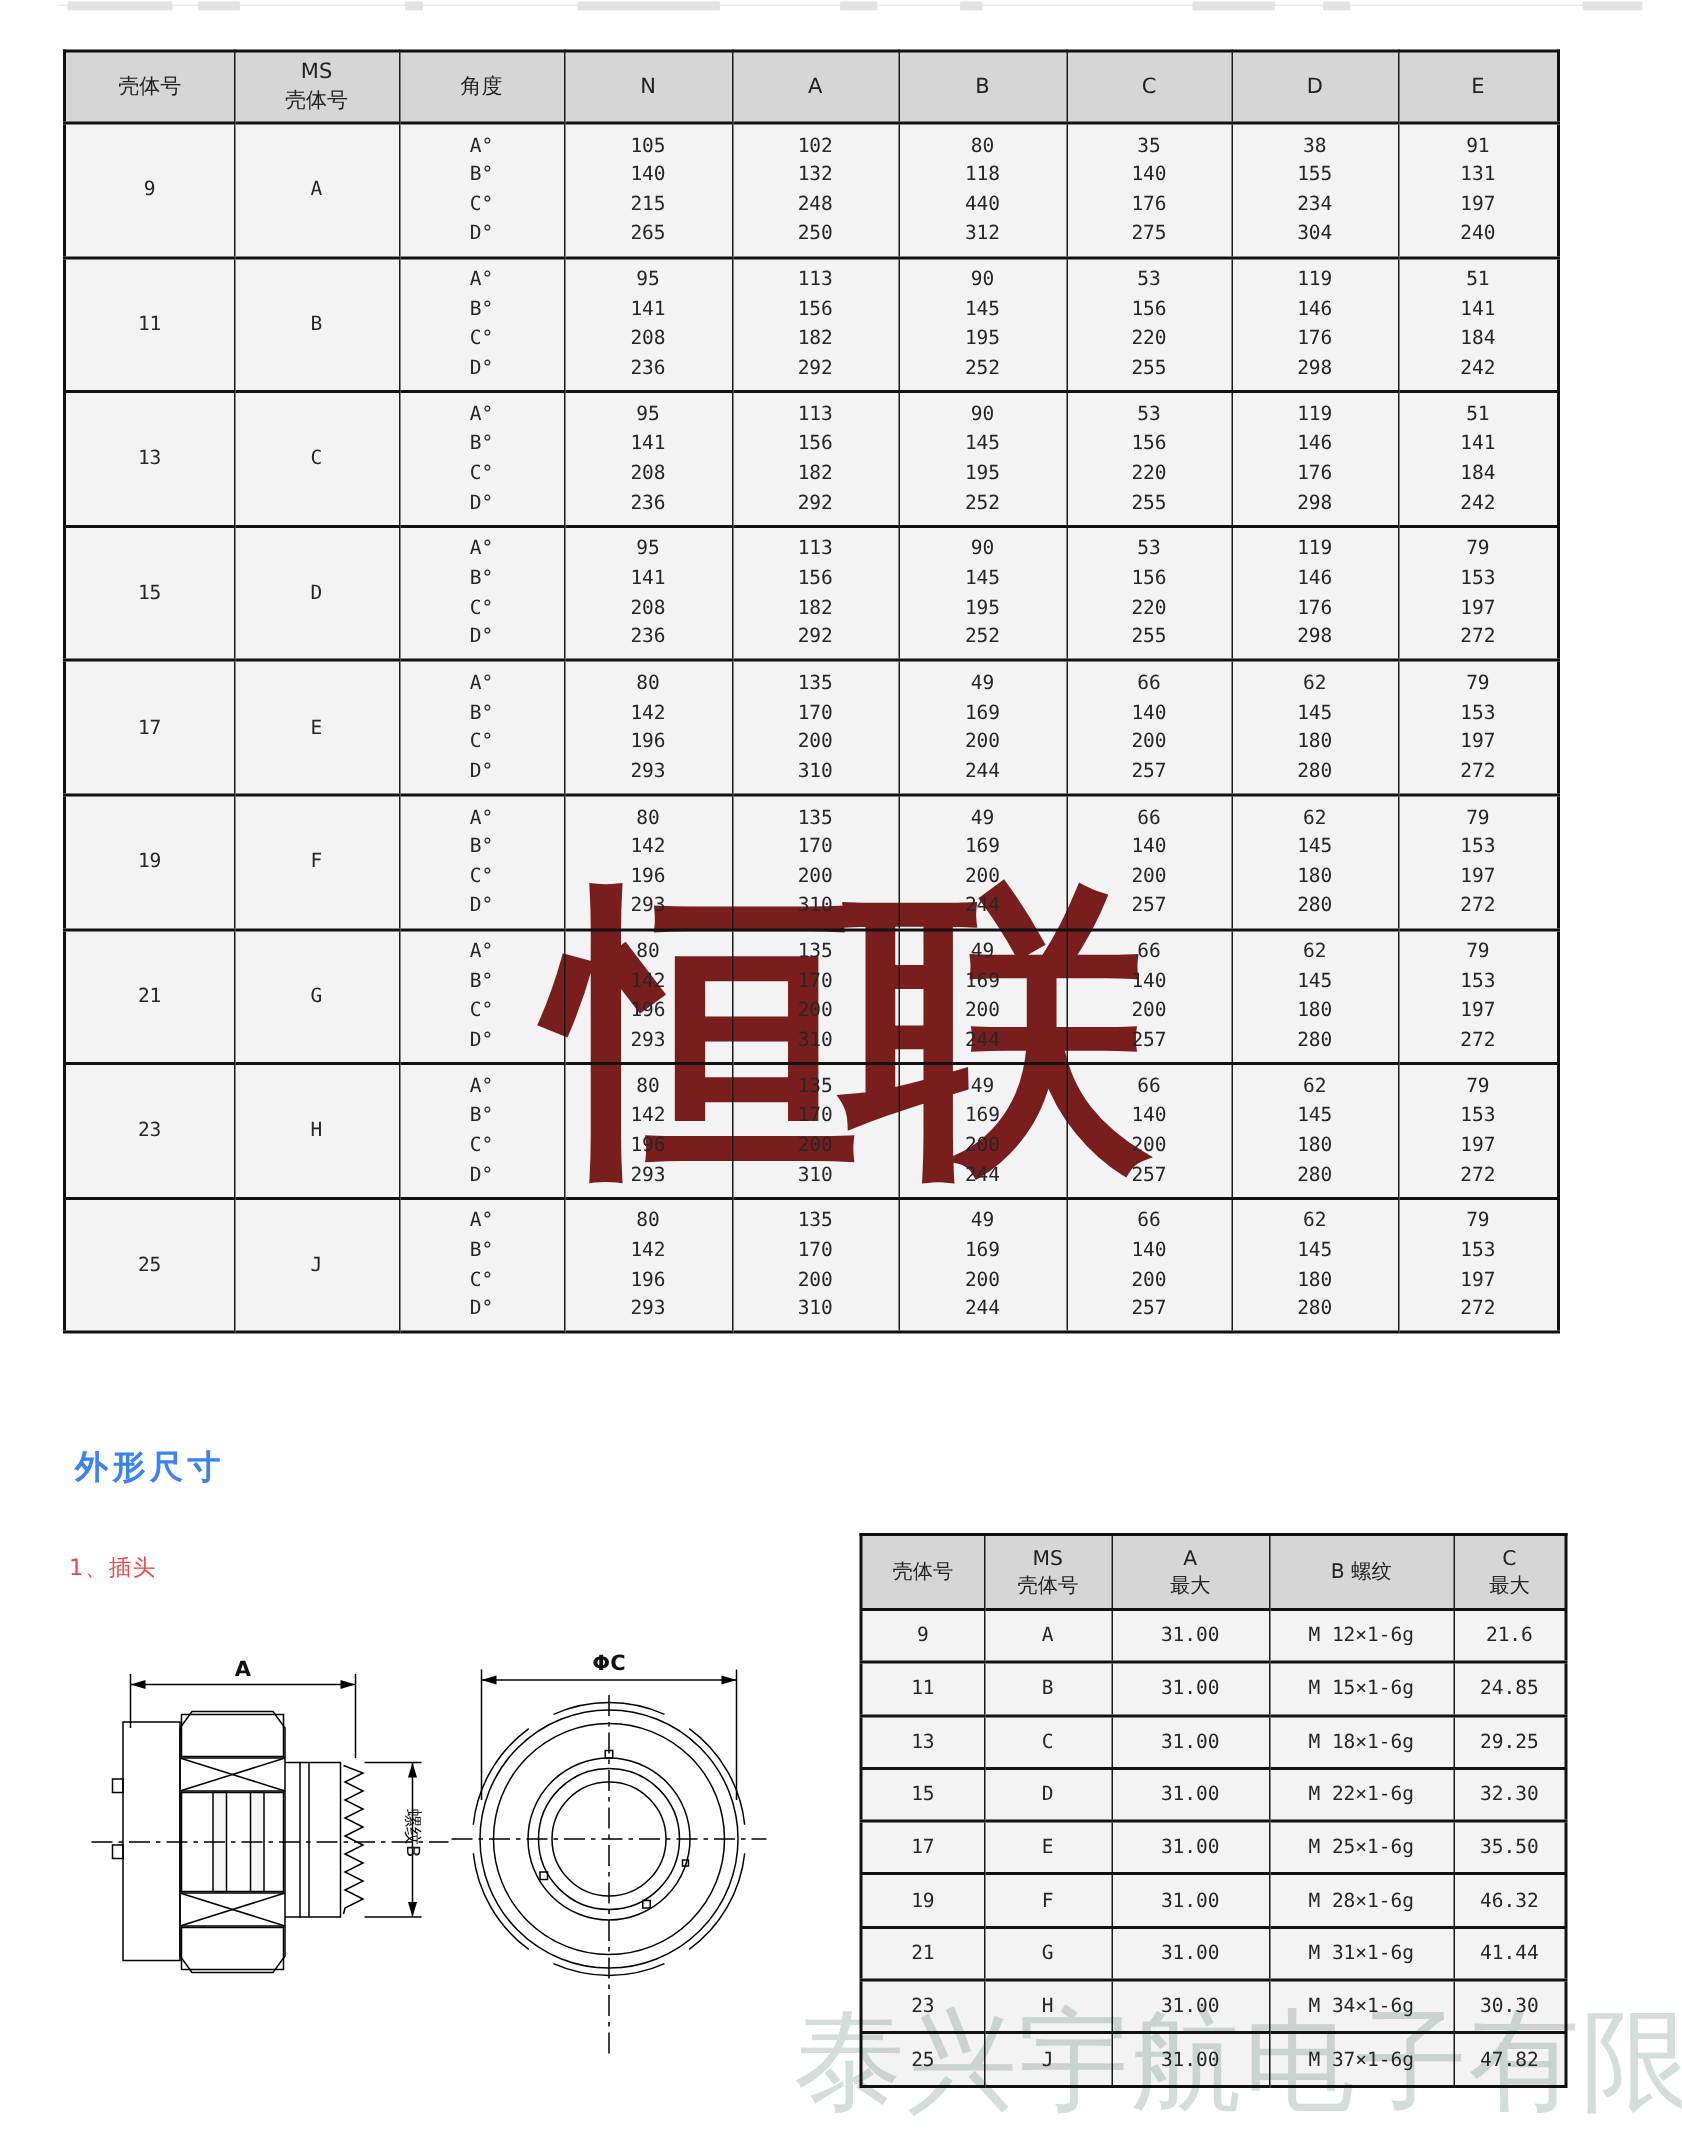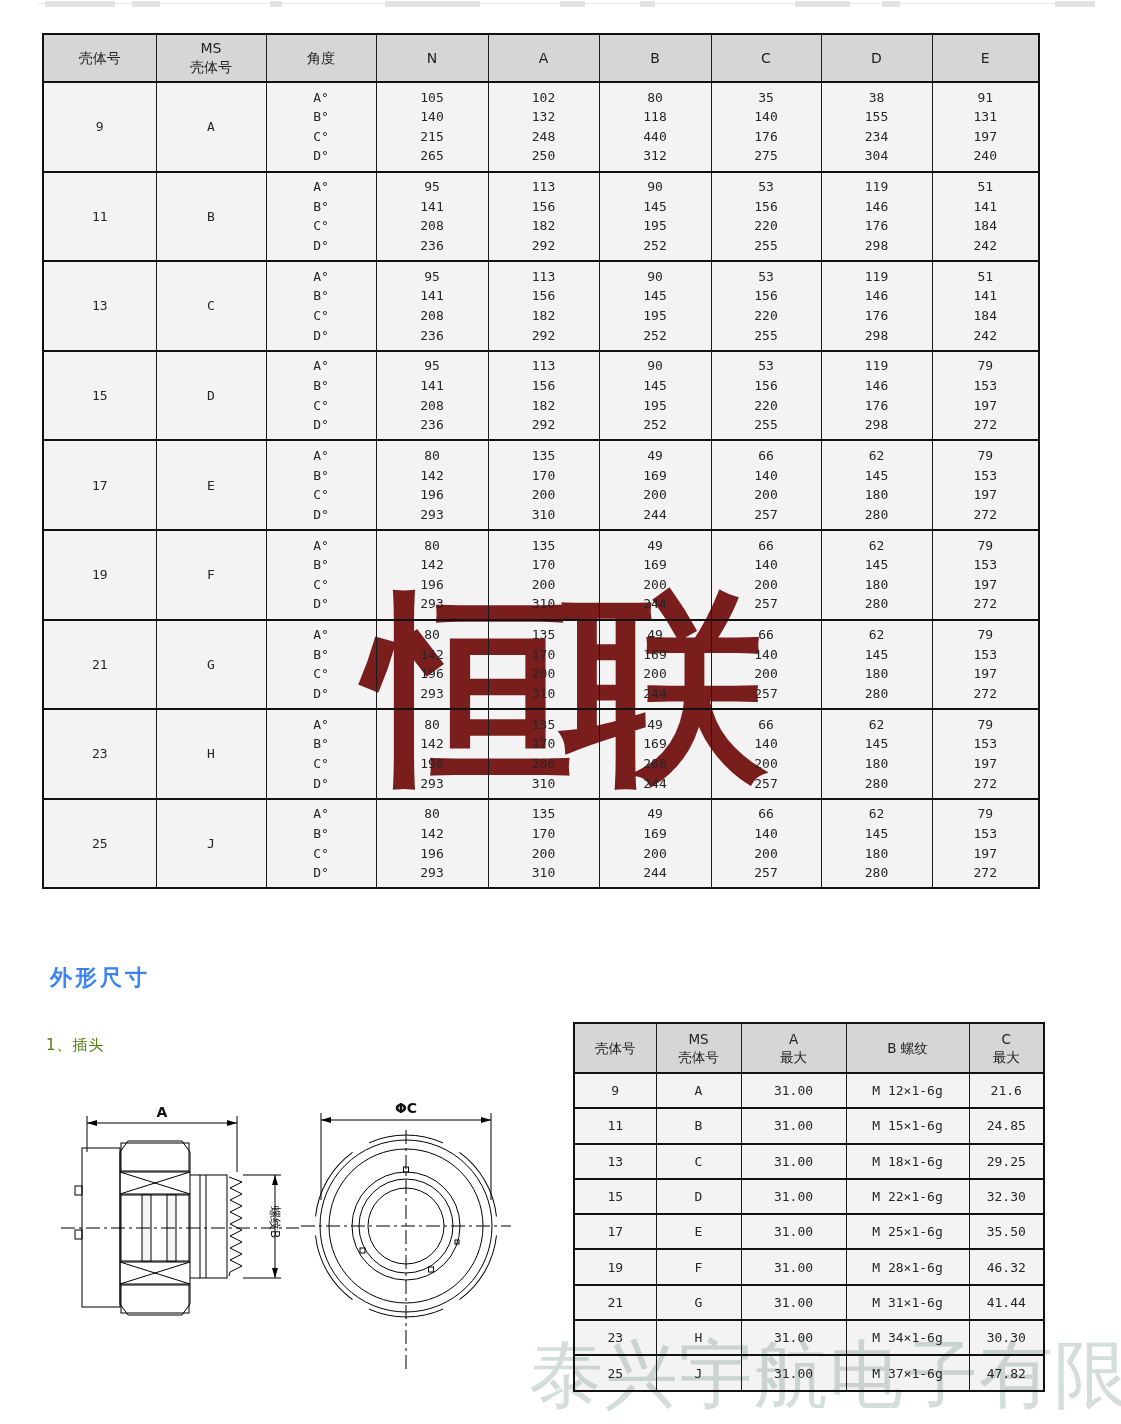--- a/index.html
+++ b/index.html
@@ -42,21 +42,21 @@
     border:1px solid #1a1a1a; border-bottom:2px solid #111;
     background:rgba(40,40,40,0.055); height:89.6px; padding:0;
     text-align:center; vertical-align:middle;
     font-family:"DejaVu Sans Mono","Liberation Mono",monospace;
     font-size:13px; color:#262626;
   }
   .dim-table td div { line-height:19.6px; }
 
   
   .section-title { position:absolute; left:50px; top:963px; z-index:2; font-size:22px; font-weight:bold; letter-spacing:3px; color:#3b82f6; }
-  .subsection   { position:absolute; left:46px; top:1036px; z-index:2; font-size:15px; letter-spacing:1px; color:#4d7c0f; }
+  .subsection   { position:absolute; left:46px; top:1036px; z-index:2; font-size:15px; letter-spacing:1px; color:#ef4444; }
 
   
   .drawing { position:absolute; z-index:2; }
   .drawing.side  { left:55px;  top:1090px; }
   .drawing.front { left:293px; top:1078px; }
   .drawing path, .drawing line, .drawing rect, .drawing circle, .drawing polyline { fill:none; stroke:#000; stroke-width:1; }
   .drawing polygon { fill:#000; stroke:none; }
   .drawing text { fill:#111; stroke:none; font-family:"DejaVu Sans","Liberation Sans",sans-serif; }
   .dim-text { font-size:14px; font-weight:bold; }
   .thread-text { font-size:12px; font-weight:normal; }

